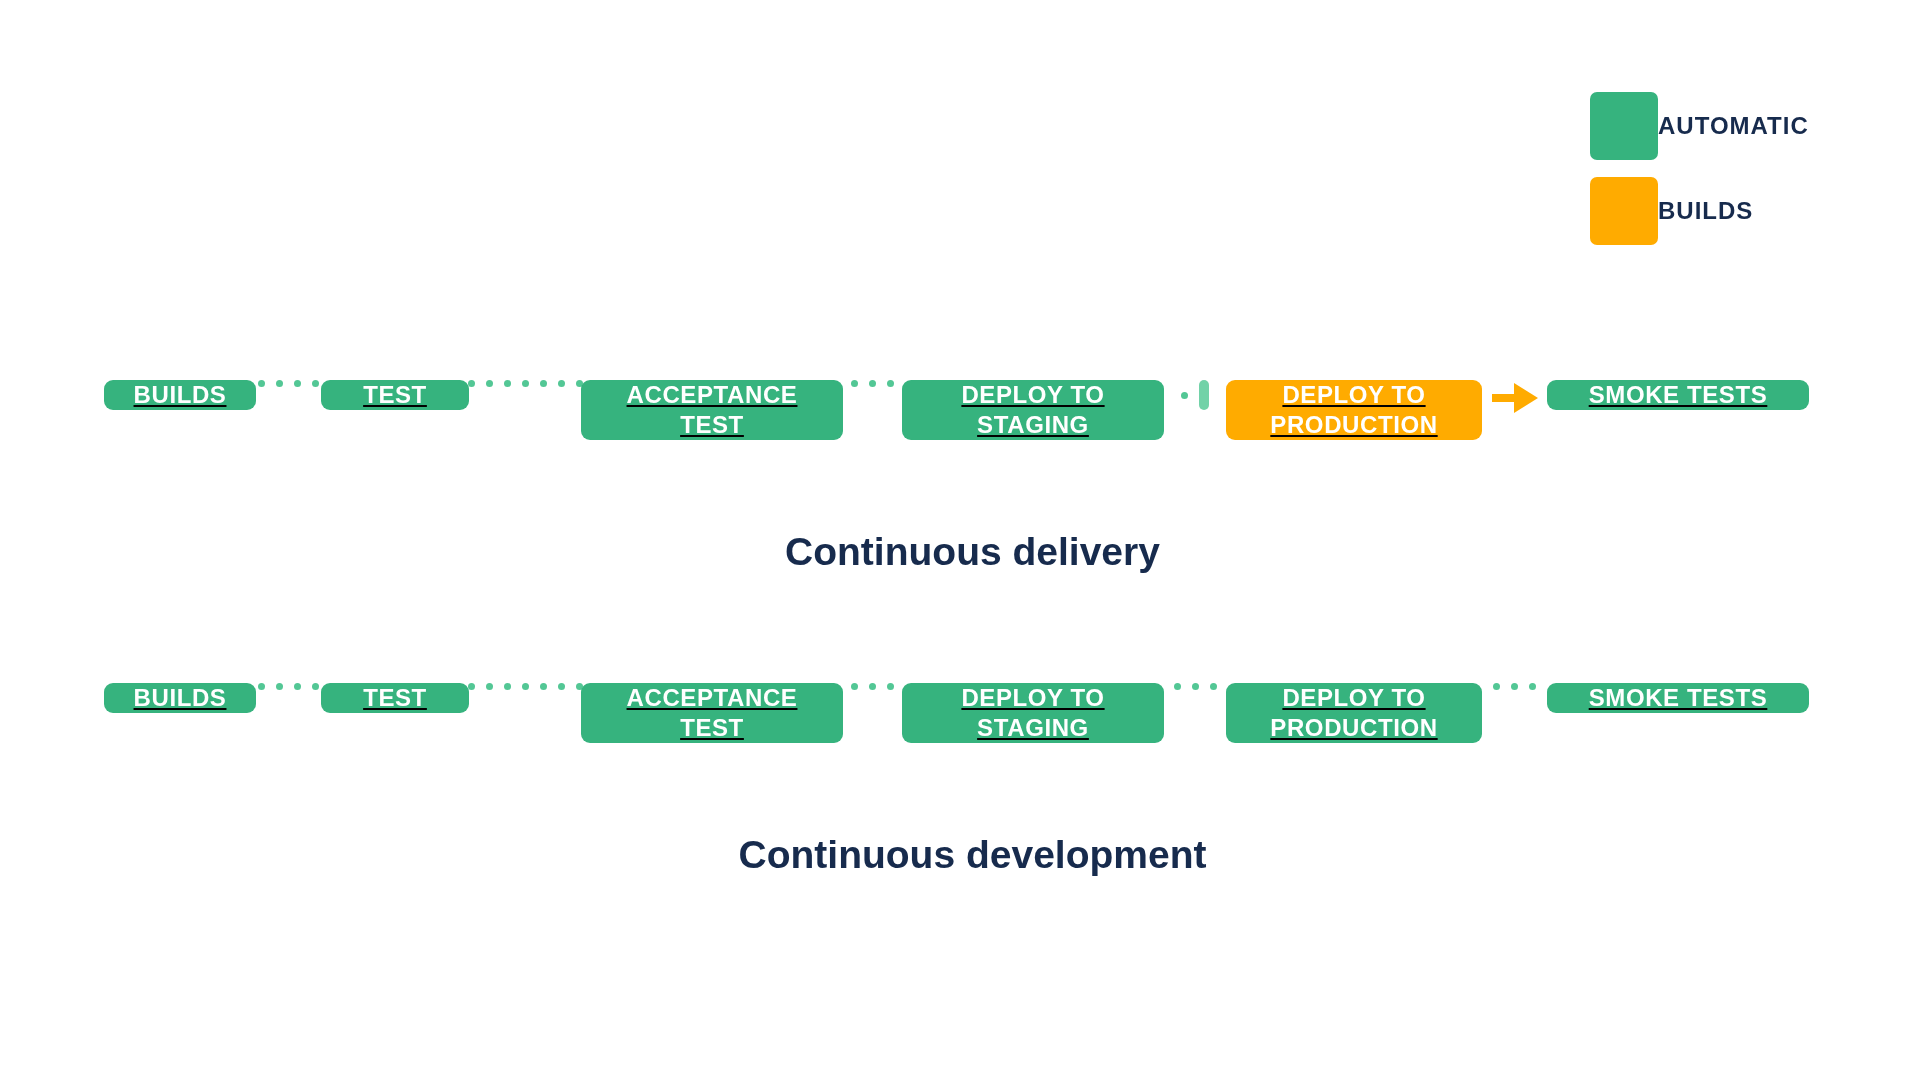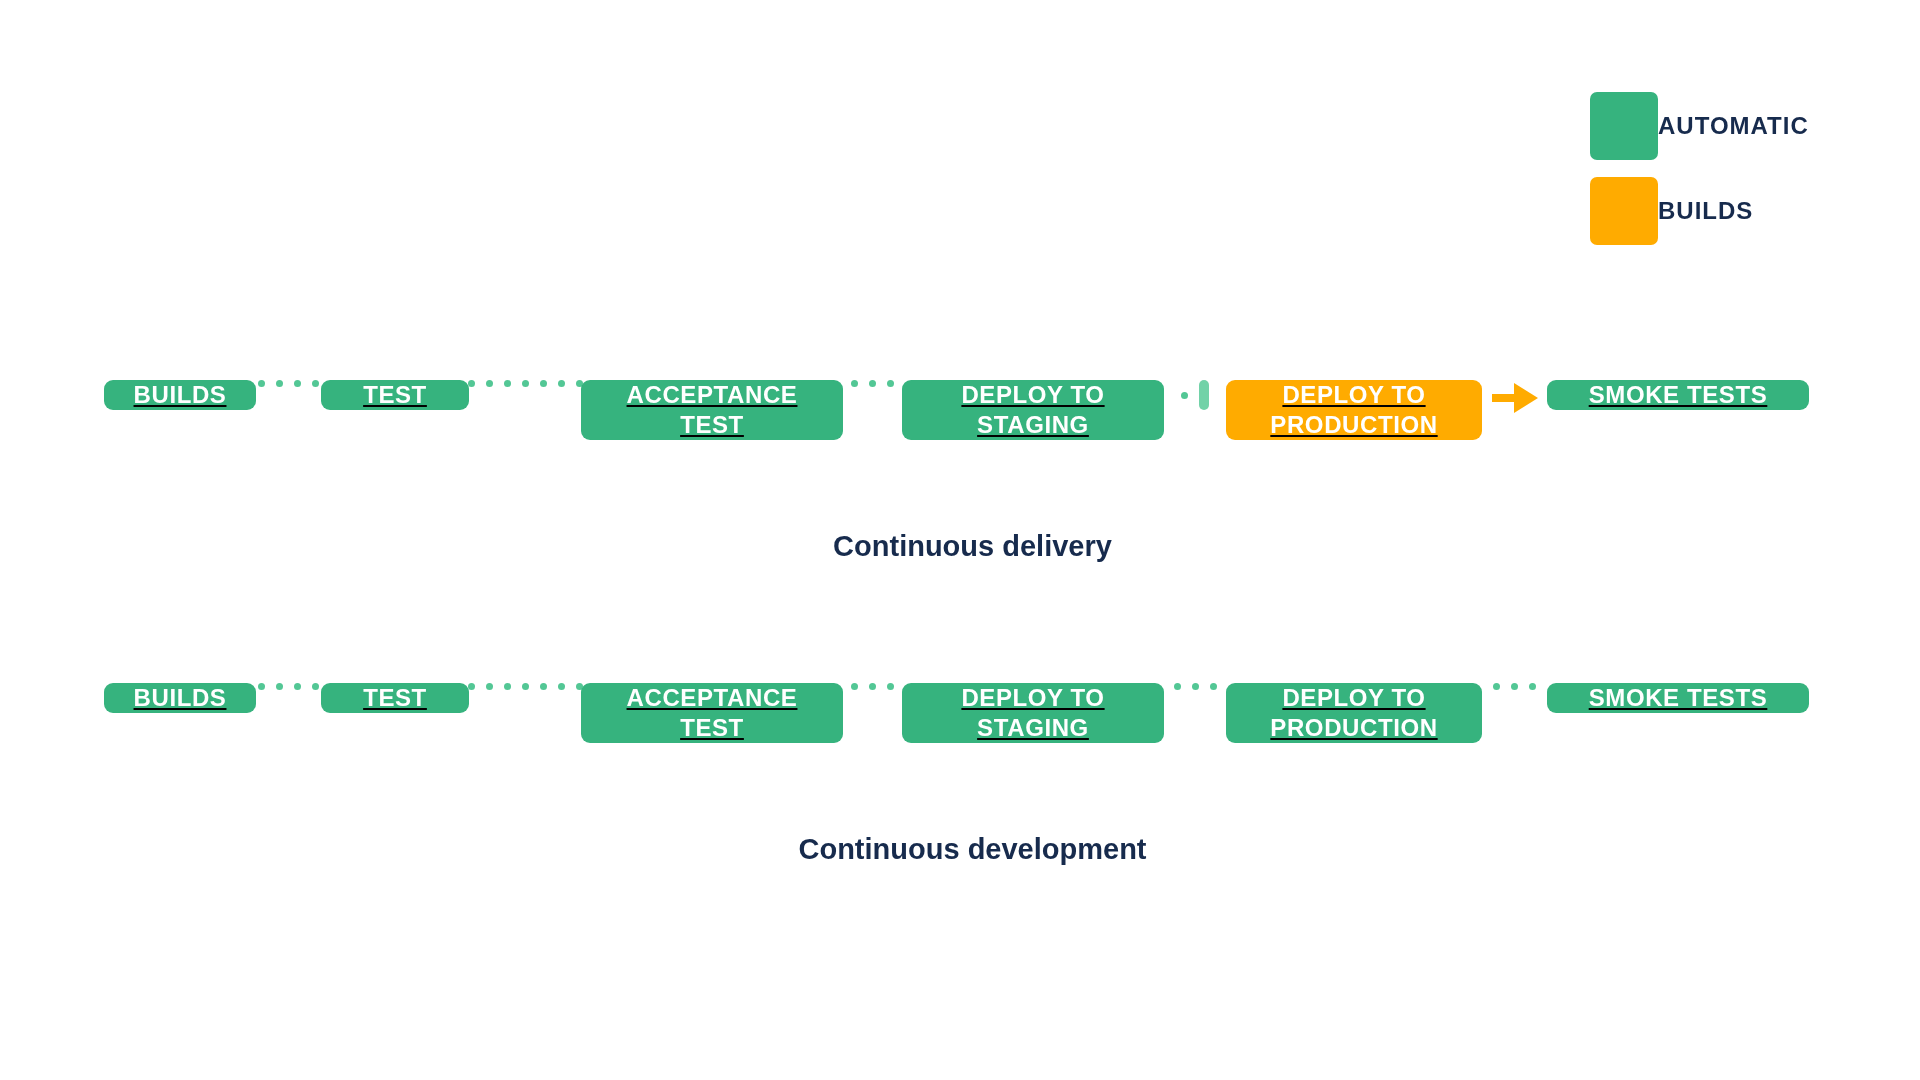--- a/index.html
+++ b/index.html
@@ -91,21 +91,21 @@
     flex: 0 0 auto;
   }
   .arrow-icon { display: block; }
 
   
   .caption {
     position: absolute;
     left: 120px;
     width: 1705px;
     text-align: center;
-    font-size: 29px;
+    font-size: 39px;
     font-weight: 700;
     color: #172B4D;
   }
   .cap1 { top: 530px; }
   .cap2 { top: 833px; }
 </style>
 </head>
 <body>
 
 <div class="canvas">

